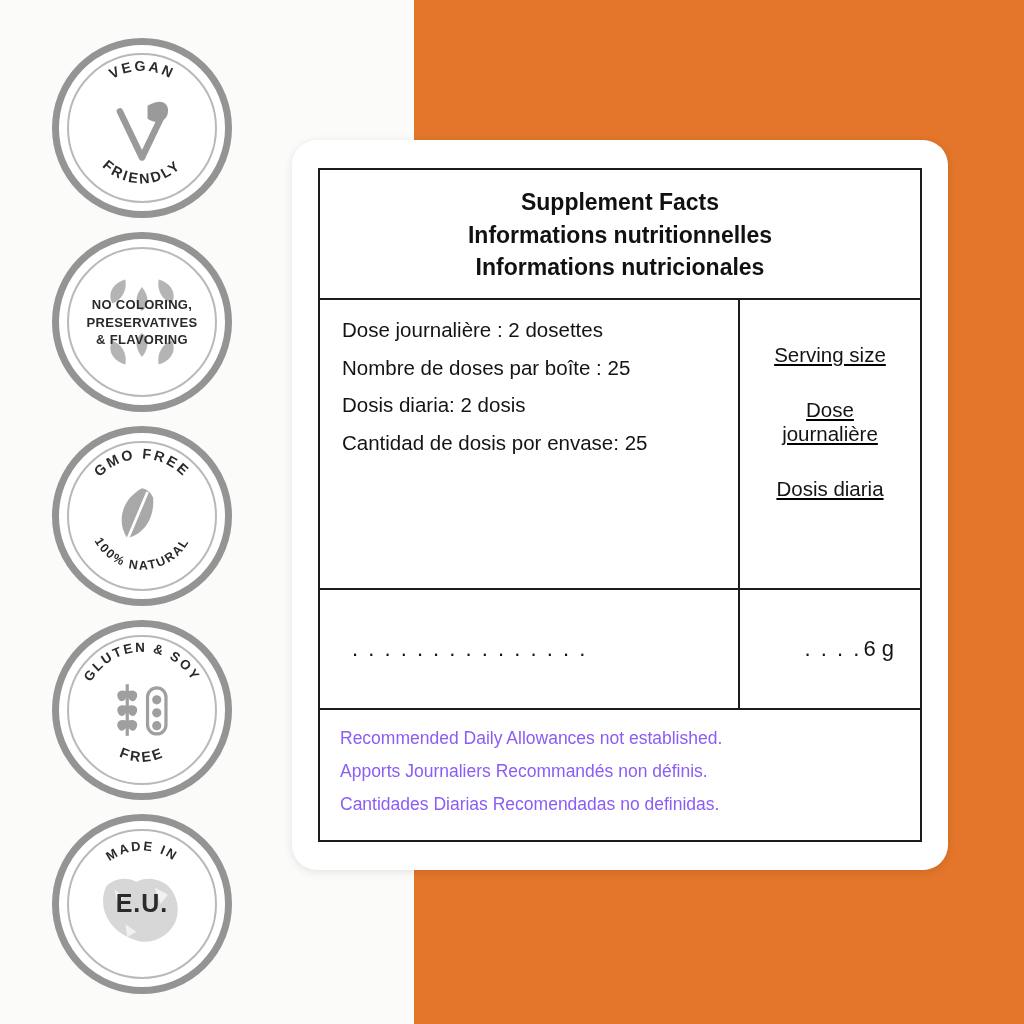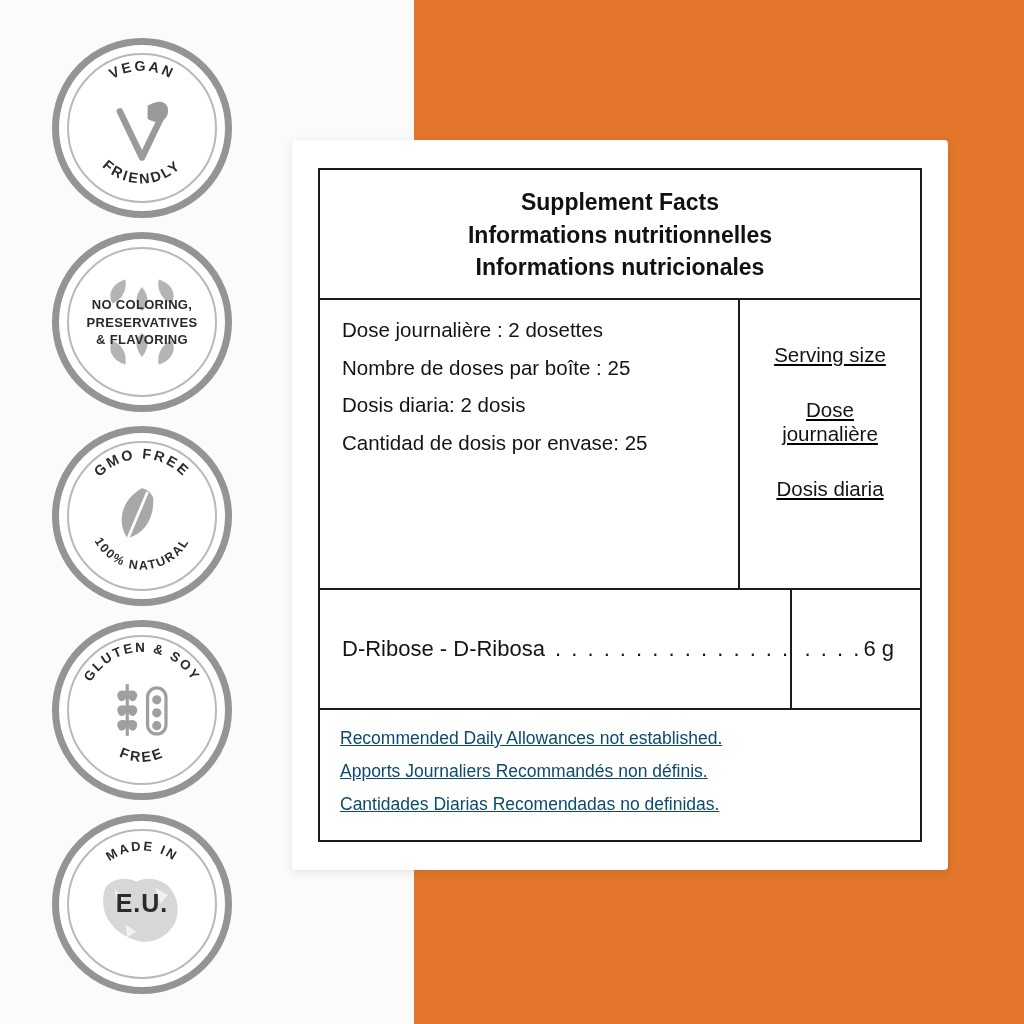--- a/index.html
+++ b/index.html
@@ -107,21 +107,21 @@
   }
 
   
   .facts-card {
     position: absolute;
     left: 292px;
     top: 140px;
     width: 656px;
     height: 730px;
     background: #ffffff;
-    border-radius: 4px;
+    border-radius: 25px;
     box-shadow: 0 2px 10px rgba(0,0,0,0.10);
     z-index: 6;
   }
   .facts-table {
     position: absolute;
     left: 26px;
     top: 28px;
     width: 604px;
     height: 674px;
     border: 2px solid #1c1c1c;
@@ -201,23 +201,22 @@
     padding-right: 26px;
     font-size: 22px;
     color: #141414;
   }
   .footnotes {
     padding: 18px 18px 14px 20px;
   }
   .footnotes p {
     margin: 0 0 12px 0;
     font-size: 17.5px;
-    color: #0c4a6e;
+    color: #8b5cf6;
     line-height: 1.2;
-    text-decoration: underline;
   }
   .footnotes p:last-child { margin-bottom: 12px; }
 </style>
 </head>
 <body>
 
 <div id="page">
 
   <div class="orange-bg">
     <svg class="orange-curve" viewBox="0 0 610 1024" preserveAspectRatio="none">
@@ -346,21 +345,20 @@
           <p>
             <span>Dose</span><br>
             <span>journalière</span>
           </p>
           <p>Dosis diaria</p>
         </div>
       </div>
 
       <div class="ingredient-row">
         <div class="ingredient-name">
-          <span>D-Ribose - D-Ribosa</span>
           <span style="margin-left:10px;letter-spacing:2px">. . . . . . . . . . . . . . .</span>
         </div>
         <div class="ingredient-amount">
           <span style="letter-spacing:2px;margin-right:2px">. . . .</span>
           <span>6 g</span>
         </div>
       </div>
 
       <div class="footnotes">
         <p>Recommended Daily Allowances not established.</p>

